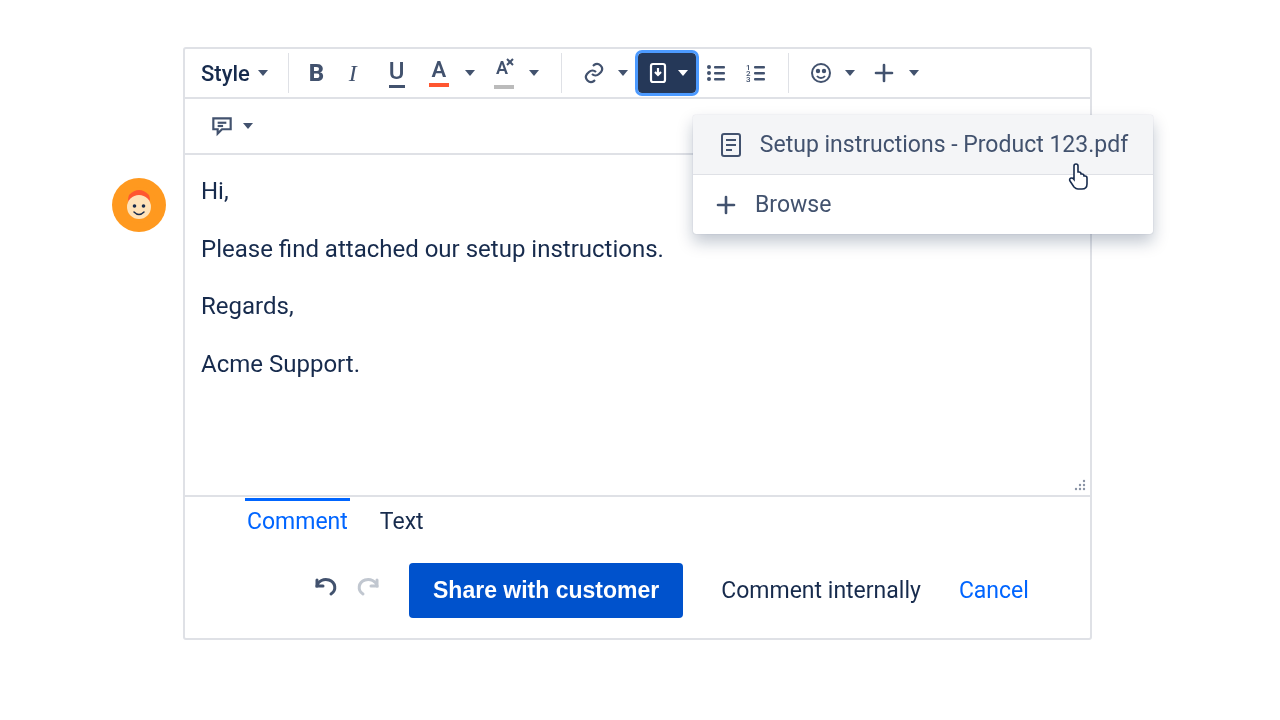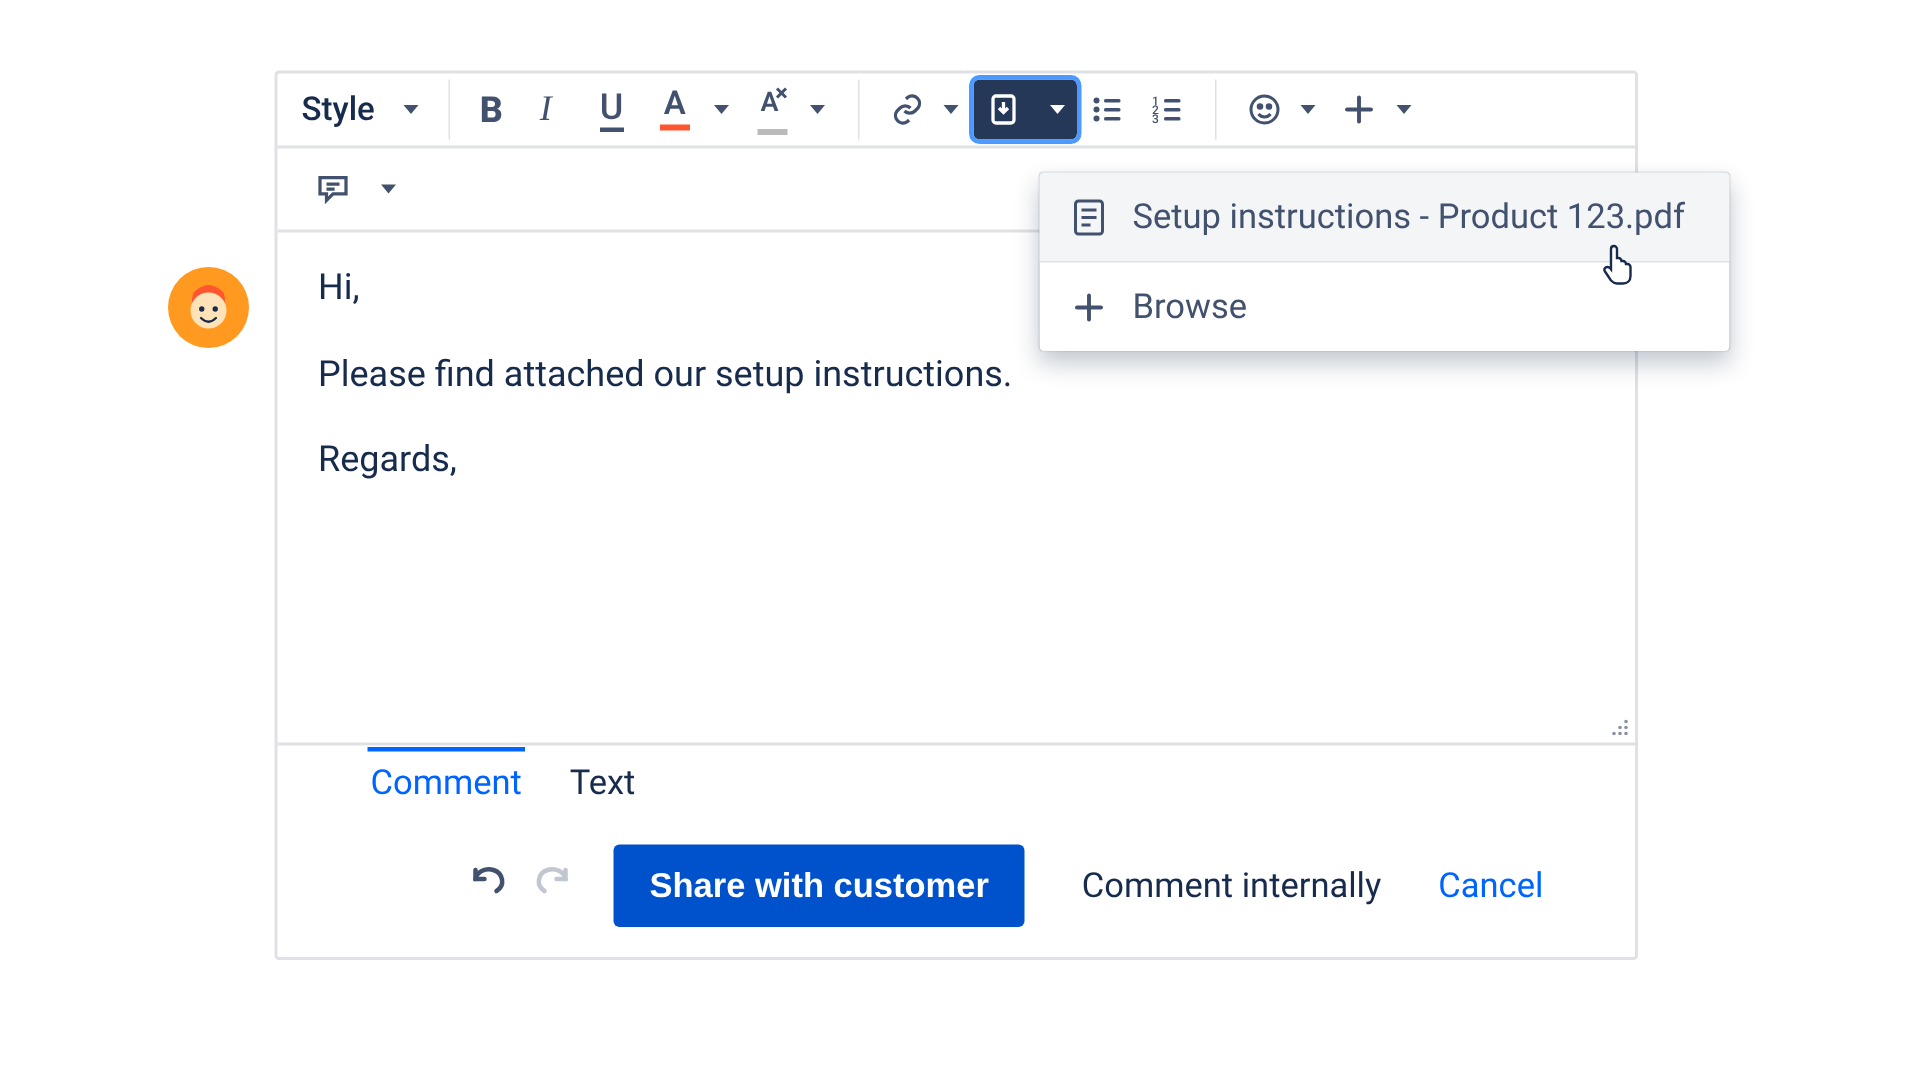--- a/index.html
+++ b/index.html
@@ -65,21 +65,21 @@
     align-items:center;
     justify-content:flex-start;
     min-width: 40px;
     height: 40px;
     padding: 0 8px;
     border-radius: 4px;
     color: var(--muted);
     font-size: 24px;
     font-weight: 500;
     cursor: pointer;
-    gap:15px;
+    gap:4px;
   }
   .tb-btn.text-btn { font-size: 22px; color: var(--text); }
   .tb-btn.bold-glyph { font-weight: 800; }
   .tb-btn.italic-glyph { font-style: italic; font-family: Georgia, serif; }
   .tb-btn.under-glyph span.ul { border-bottom: 3px solid var(--muted); padding-bottom:2px; line-height:1; }
   .tb-btn.active {
     background: var(--toolbar-active-bg);
     color: #fff;
     outline: 3px solid #4C9AFF;
     border-radius: 4px;
@@ -105,21 +105,21 @@
   }
 
   .content {
     padding: 20px 16px 80px 16px;
     min-height: 340px;
     position: relative;
     font-size: 24px;
     line-height: 1.4;
     color: var(--text);
   }
-  .content p { margin: 0 0 24px 11px; }
+  .content p { margin: 0 0 24px 0; }
 
   .resize-handle {
     position:absolute; right:4px; bottom:4px;
   }
 
   .tabs {
     border-top: 2px solid var(--border);
     padding: 0 16px;
     display:flex;
     gap: 28px;
@@ -179,21 +179,21 @@
   }
   .dd-item {
     display:flex;
     align-items:center;
     gap: 16px;
     padding: 16px 20px;
     font-size: 23px;
     color: var(--muted);
     cursor:pointer;
   }
-  .dd-item.hover { background: var(--hover-bg); }
+  .dd-item.hover { background: var(--hover-bg); justify-content: center; }
   .dd-item + .dd-item { border-top: 1px solid var(--border); }
   .dd-icon { width:26px; display:inline-flex; justify-content:center; }
 
   .cursor-pointer {
     position:absolute;
     left:1067px;
     top:162px;
     width:24px; height:28px;
     pointer-events:none;
   }
@@ -330,20 +330,21 @@
           <line x1="8" y1="12" x2="13" y2="12"></line>
         </svg>
       <span class="chev"></span>
     </div>
   </div>
 
   <div class="content">
     <p>Hi,</p>
     <p>Please find attached our setup instructions.</p>
     <p>Regards,</p>
+    <p>Acme Support.</p>
 
     <svg class="resize-handle" width="16" height="16" viewBox="0 0 16 16">
       <g fill="#8993A4">
           <circle cx="14" cy="6" r="1.2"></circle>
           <circle cx="10" cy="10" r="1.2"></circle>
           <circle cx="14" cy="10" r="1.2"></circle>
           <circle cx="6" cy="14" r="1.2"></circle>
           <circle cx="10" cy="14" r="1.2"></circle>
           <circle cx="14" cy="14" r="1.2"></circle>
         </g>

